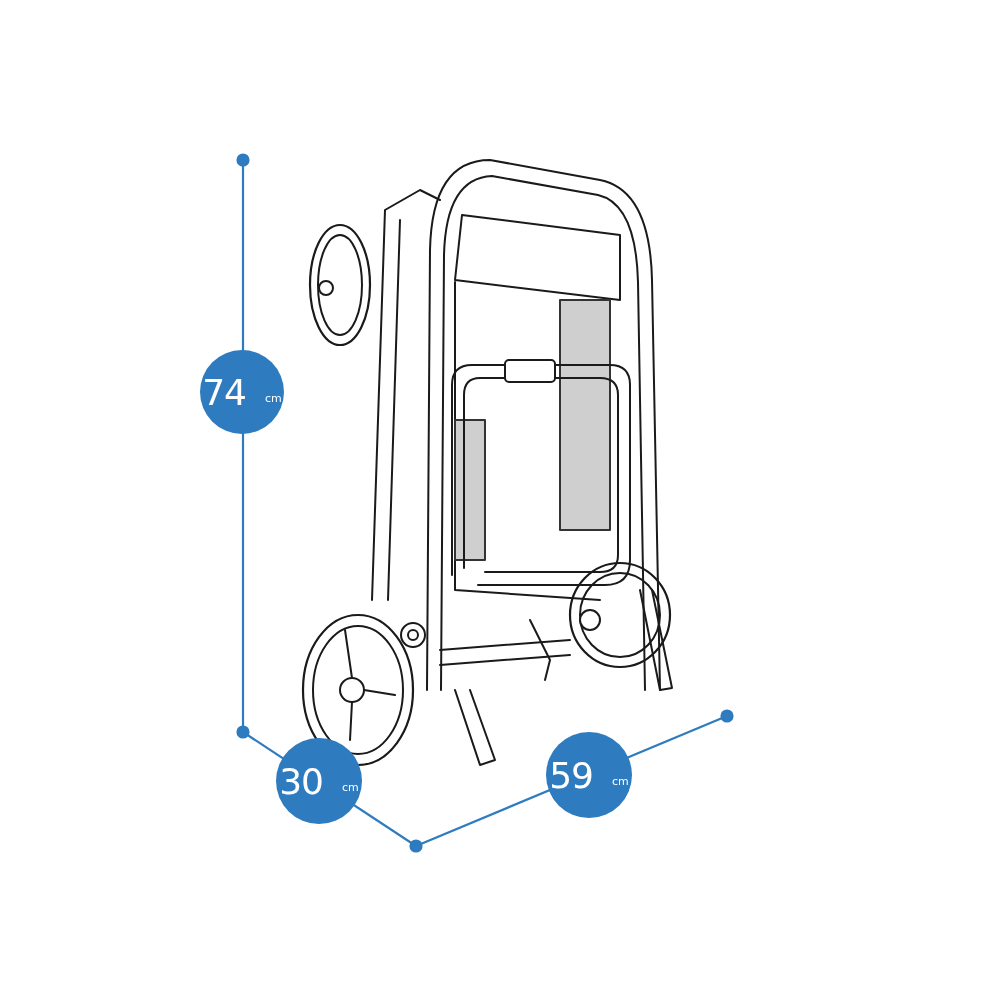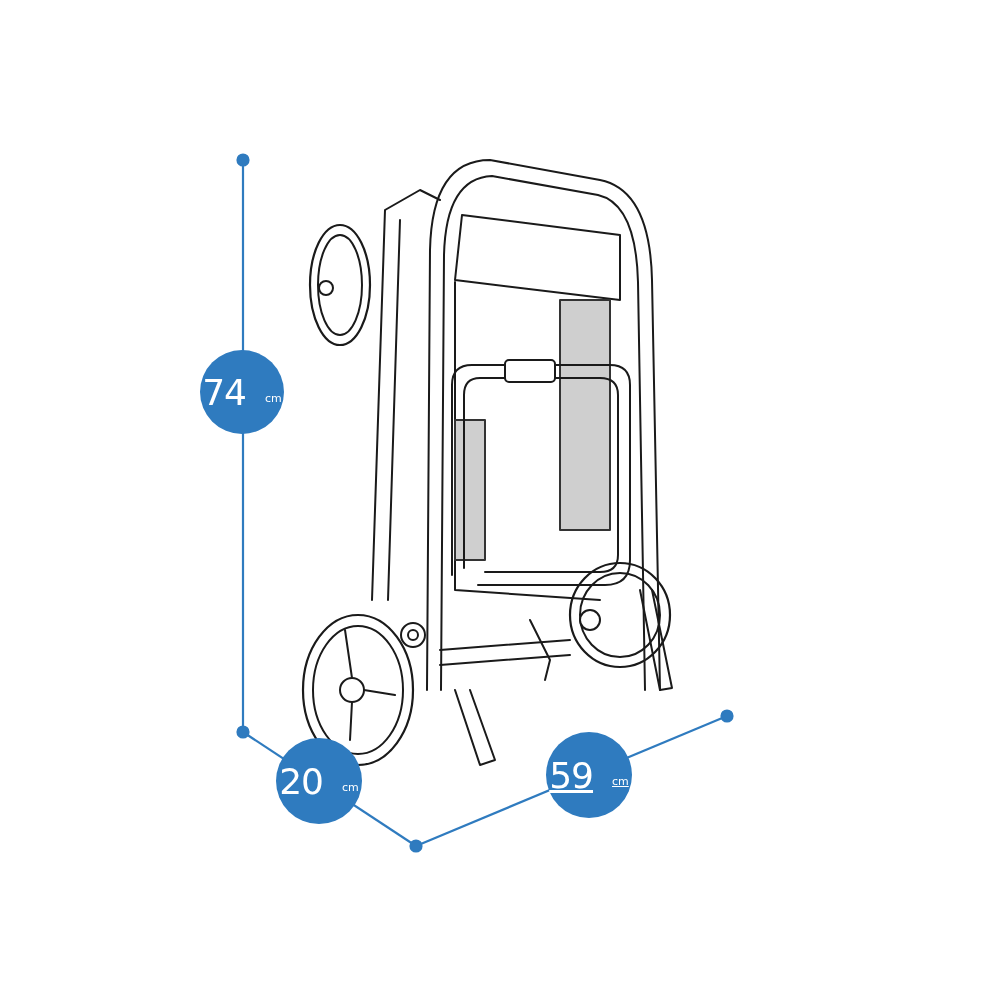--- a/index.html
+++ b/index.html
@@ -65,19 +65,19 @@
     <circle cx="413" cy="635" r="12" fill="#fff"></circle>
     <circle cx="413" cy="635" r="5"></circle>
   </g>
 </svg>
 
 <div class="badge" style="left:200px; top:350px; width:84px; height:84px;">
   <span class="num">74</span>
   <span class="unit">cm</span>
 </div>
 <div class="badge" style="left:276px; top:738px; width:86px; height:86px;">
-  <span class="num">20</span>
+  <span class="num">30</span>
   <span class="unit">cm</span>
 </div>
-<div class="badge" style="left:546px; top:732px; width:86px; height:86px;text-decoration:underline;">
+<div class="badge" style="left:546px; top:732px; width:86px; height:86px;">
   <span class="num">59</span>
   <span class="unit">cm</span>
 </div>
 
 </body></html>

